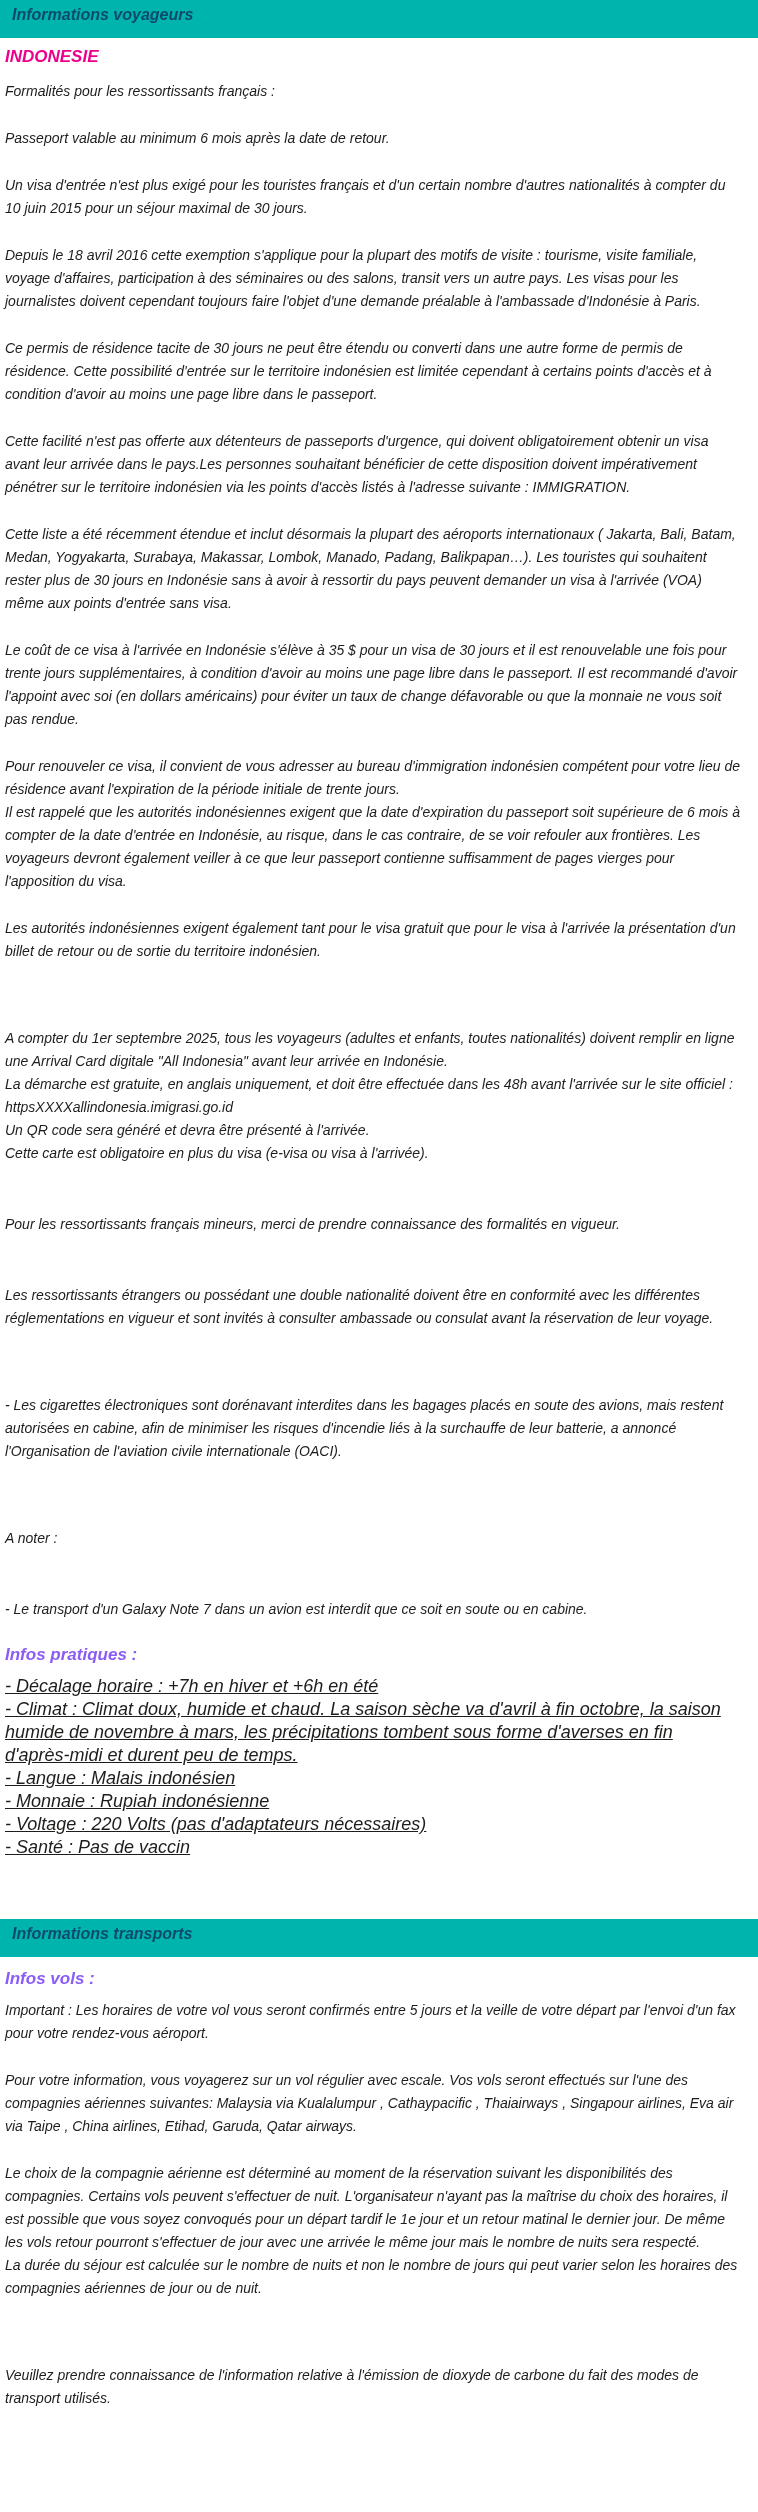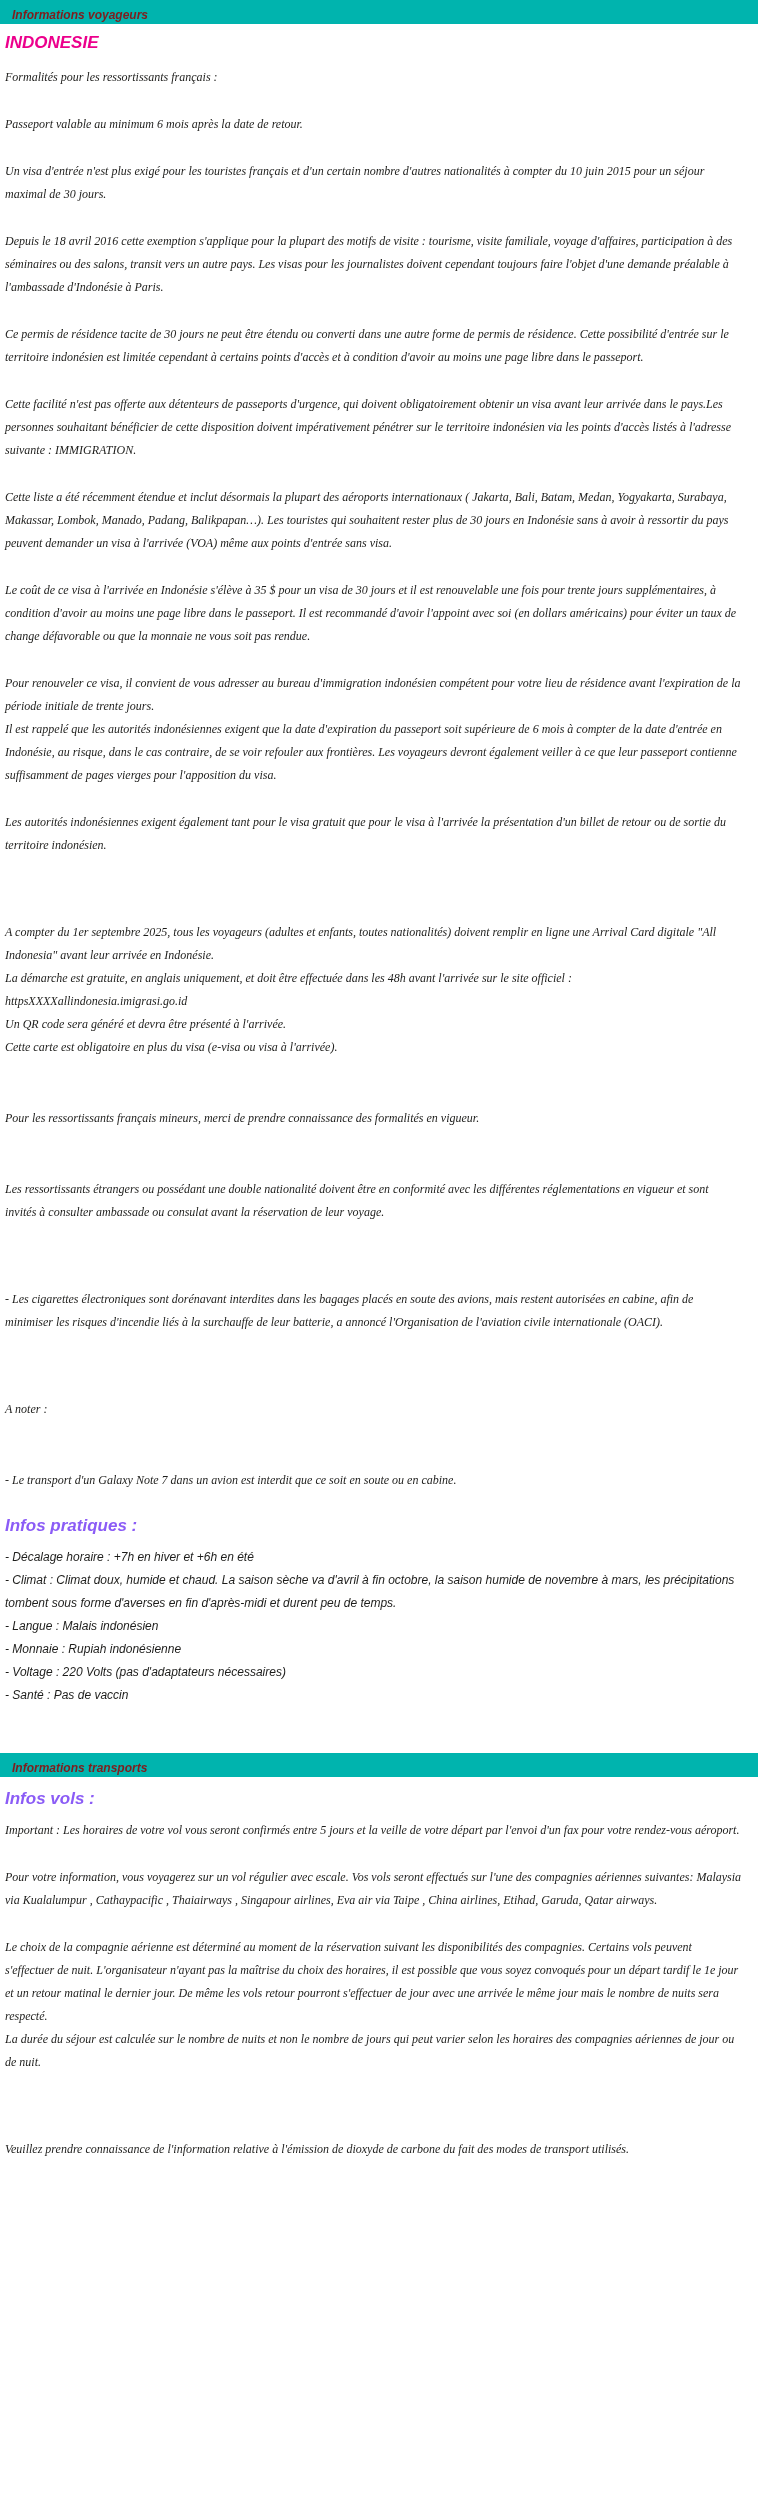--- a/index.html
+++ b/index.html
@@ -5,52 +5,52 @@
   * { box-sizing: border-box; margin: 0; padding: 0; }
   html, body { background: #ffffff; }
   body {
     width: 758px;
     font-family: "Liberation Sans", sans-serif;
     font-style: italic;
     color: #1d1d1b;
   }
   .banner {
     background: #00b4ae;
-    color: #7f1d1d;
+    color: #0c4a6e;
     font-weight: bold;
-    font-size: 12px;
+    font-size: 16px;
     line-height: 18px;
-    padding: 6px 0 0 12px;
+    padding: 6px 0 14px 12px;
   }
-  .banner-2 { margin-top: 46px; }
+  .banner-2 { margin-top: 60px; }
   .content { padding: 0 16px 0 5px; }
   .country-heading {
     color: #ec008c;
     font-size: 17px;
     font-weight: bold;
     margin: 9px 0 13px 0;
   }
   .pink-heading {
     color: #8b5cf6;
     font-size: 17px;
     font-weight: bold;
     margin: 2px 0 10px 0;
   }
   .para {
-    font-size: 12px;
+    font-size: 14px;
     line-height: 23px;
     margin-bottom: 24px;
     white-space: pre-line;
-    font-family: Liberation Serif, serif;
   }
   .list { margin-bottom: 24px; }
   .list-line {
-    font-size: 12px;
+    font-size: 18px;
     line-height: 23px;
     white-space: pre-line;
+    text-decoration: underline;
   }
   .mt-lg { margin-top: 48px; }
   .mt-xl { margin-top: 64px; }
   .pad-top { padding-top: 10px; }
 </style>
 </head>
 <body>
 
 <div>
 

